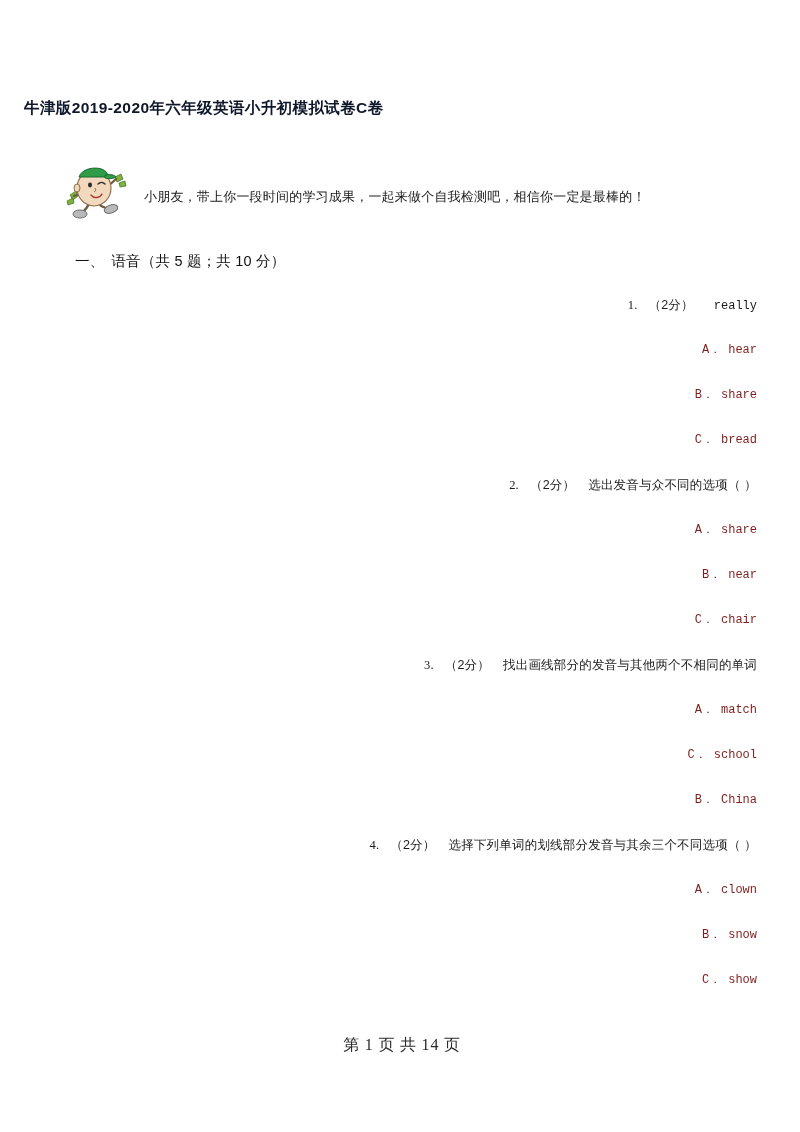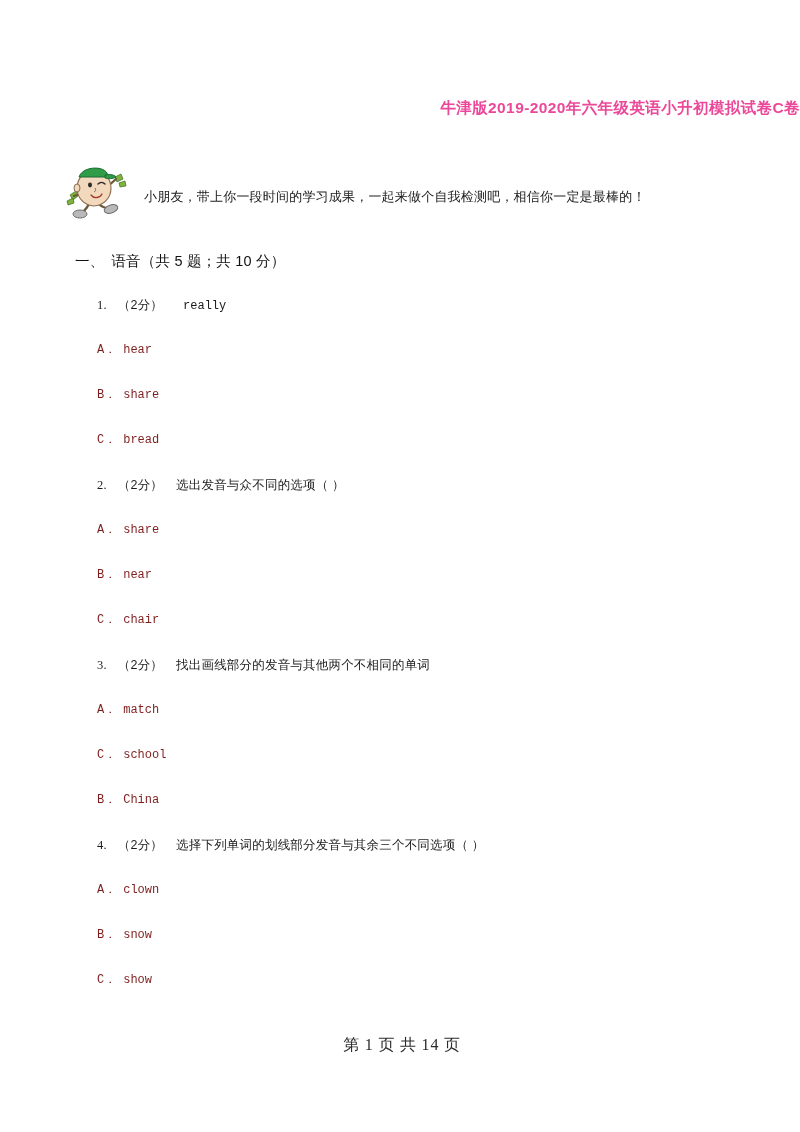--- a/index.html
+++ b/index.html
@@ -21,27 +21,28 @@
     height: 1132px;
     box-sizing: border-box;
   }
 
   
   .doc-title {
     position: absolute;
     left: 0;
     right: 0;
     top: 98px;
-    text-align: right;
+    text-align: left;
     font-family: "Liberation Sans", "DejaVu Sans", sans-serif;
     font-weight: bold;
     font-size: 15.5px;
     letter-spacing: 0.4px;
-    color: #ec4899;
-    white-space: nowrap;
+    color: #0f172a;
+    white-space: nowrap;
+    padding-left: 24px;
   }
 
   
   .intro-row {
     position: absolute;
     left: 62px;
     top: 160px;
     width: 690px;
     height: 66px;
   }
@@ -75,20 +76,21 @@
     letter-spacing: 0.2px;
   }
   .section-head .sec-num { margin-right: 7px; }
 
   
   .qlist {
     position: absolute;
     left: 97px;
     top: 298px;
     width: 660px;
+    text-align: right;
   }
   .question {
     margin-bottom: 0;
   }
   .q-stem {
     font-family: "Liberation Sans", "DejaVu Sans", sans-serif;
     font-size: 12.5px;
     color: #1a1a1a;
     height: 45px;
     line-height: 14px;

